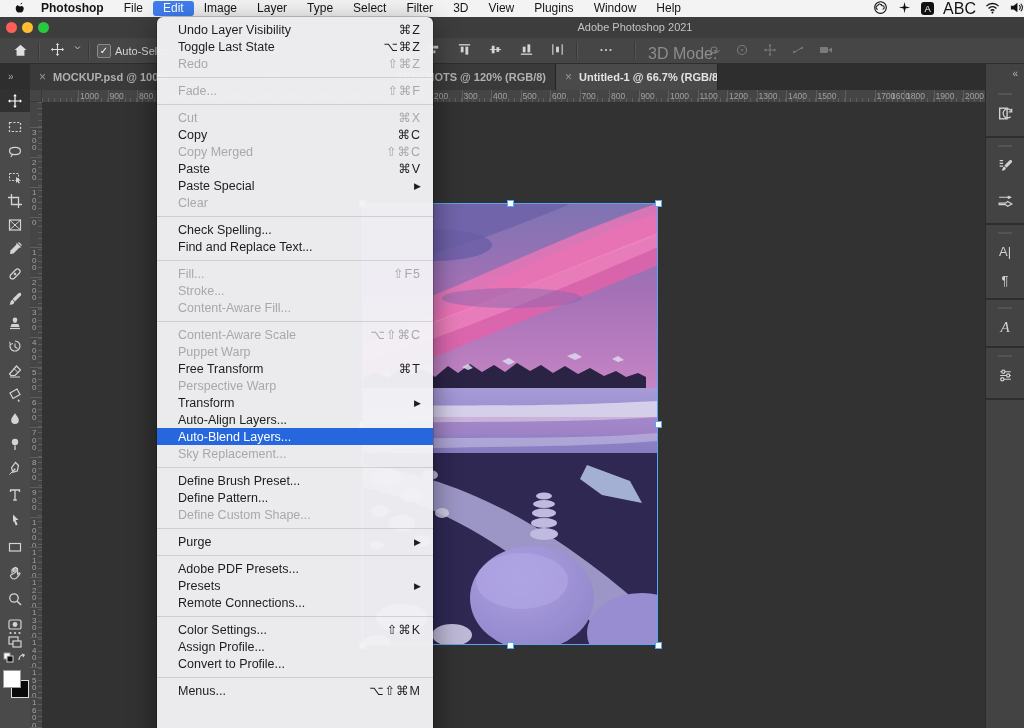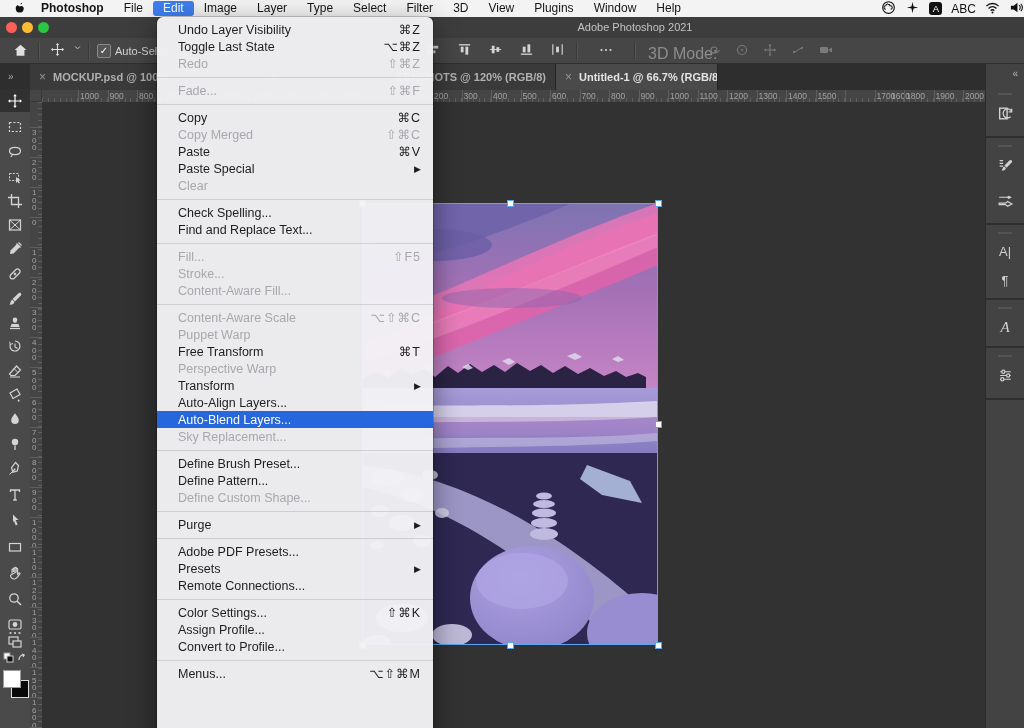--- a/index.html
+++ b/index.html
@@ -8,21 +8,21 @@
   .abs{position:absolute;}
 
   
   #menubar{left:0;top:0;width:1024px;height:17px;background:#f4f3f4;
     display:flex;align-items:center;font-size:12px;color:#151515;z-index:60;}
   #apple-logo{margin:0 4px 0 14px;display:flex;align-items:center;}
   .mb-item{padding:0 10px;height:15px;line-height:15px;border-radius:3px;white-space:nowrap;}
   .mb-item.bold{font-weight:bold;}
   .mb-item.active{background:#3f7ef0;color:#fff;}
   #mb-status{margin-left:auto;display:flex;align-items:center;gap:9px;padding-right:0;}
-  #mb-status .txt{font-size:12px;color:#111;}
+  #mb-status .txt{font-size:16px;color:#111;}
   .inputsrc{width:13px;height:13px;background:#111;border-radius:3px;color:#fff;
     font-size:9.5px;display:flex;align-items:center;justify-content:center;}
 
   
   #titlebar{left:0;top:17px;width:1024px;height:21px;background:#3d3d3d;z-index:5;}
   .tl{width:11px;height:11px;border-radius:50%;top:5px;}
   #win-title{top:4px;left:555px;width:160px;text-align:center;color:#c3c3c3;font-size:11px;}
 
   
   #optionsbar{left:0;top:38px;width:1024px;height:26px;background:#464646;
@@ -689,20 +689,24 @@
     <div class="mi disabled">
       <span class="lbl">Redo</span>
       <span class="sc">⇧⌘Z</span>
     </div>
     <div class="msep"></div>
     <div class="mi disabled">
       <span class="lbl">Fade...</span>
       <span class="sc">⇧⌘F</span>
     </div>
     <div class="msep"></div>
+    <div class="mi disabled">
+      <span class="lbl">Cut</span>
+      <span class="sc">⌘X</span>
+    </div>
     <div class="mi enabled">
       <span class="lbl">Copy</span>
       <span class="sc">⌘C</span>
     </div>
     <div class="mi disabled">
       <span class="lbl">Copy Merged</span>
       <span class="sc">⇧⌘C</span>
     </div>
     <div class="mi enabled">
       <span class="lbl">Paste</span>

